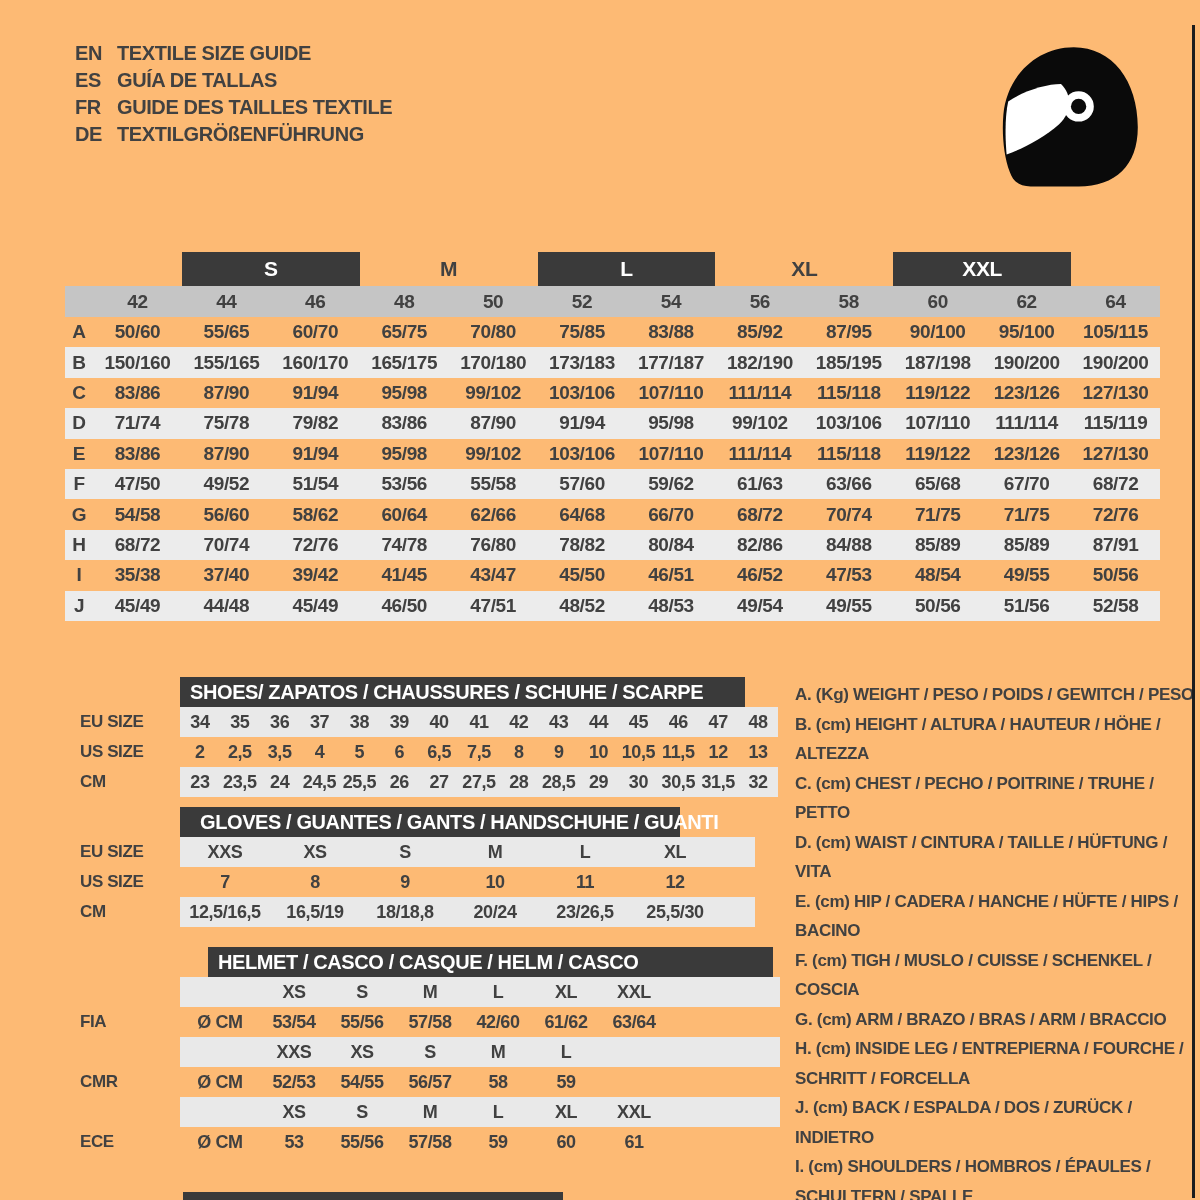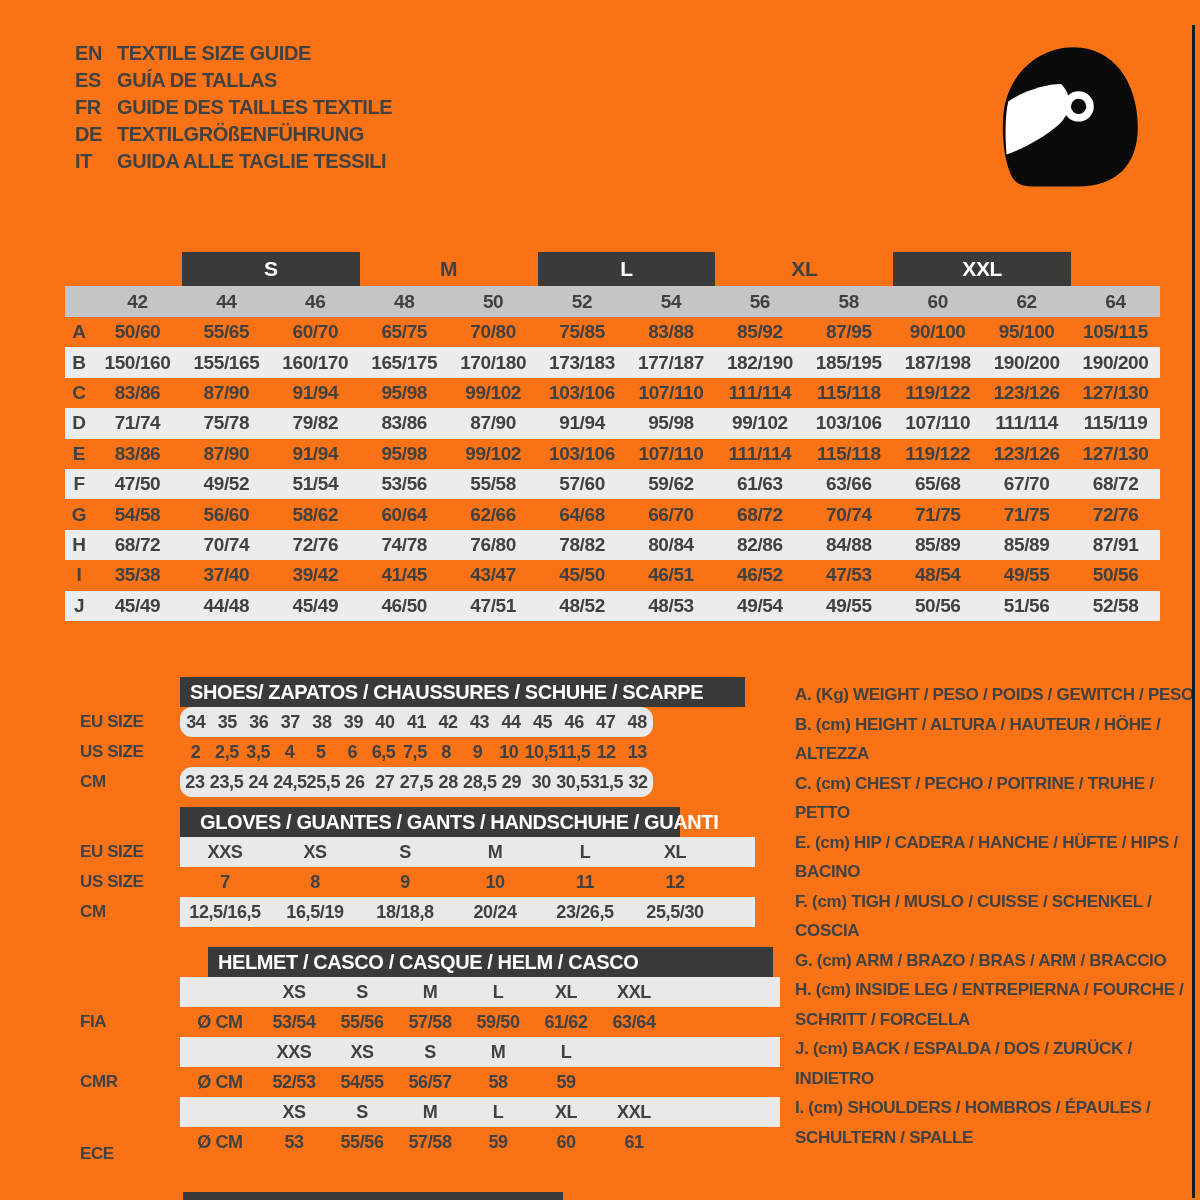--- a/index.html
+++ b/index.html
@@ -1,17 +1,17 @@
 <!DOCTYPE html>
 <html style="--dark: #3a3a3a; --strip: #c5c5c5; --stripe: #ececec; --gray: #e9e9e9; --ink: #414141;"><head>
 <meta charset="utf-8">
 <style>
   html,body{margin:0;padding:0;width:1200px;height:1200px;background:#fff;}
   body{font-family:"Liberation Sans", sans-serif;color:var(--ink,#414141);font-weight:700;letter-spacing:-0.4px;}
-  .page{position:absolute;left:0;top:0;width:1200px;height:1200px;background:#f97316;overflow:hidden;}
+  .page{position:absolute;left:0;top:0;width:1200px;height:1200px;background:#fdba74;overflow:hidden;}
 
   
   .lang-block{position:absolute;left:75px;top:40px;}
   .lang-row{display:flex;line-height:27px;font-size:20px;}
   .lang-code{width:42px;flex:none;}
 
   
   .helmet-icon{position:absolute;left:983px;top:36px;width:172px;height:160px;}
 
   
@@ -32,21 +32,21 @@
   
   .sec{position:absolute;left:75px;width:705px;}
   .sec .tbl{margin-left:105px;}
   .secbar{height:30px;background:var(--dark,#3a3a3a);color:#fff;display:flex;align-items:center;padding-left:10px;font-size:20px;white-space:nowrap;}
   .shoes .secbar{width:555px;}
   .gloves .secbar{width:480px;padding-left:20px;}
   .helmet .secbar{width:555px;margin-left:28px;}
   .srow{height:30px;display:grid;align-items:center;text-align:center;font-size:18px;}
   .srow div{display:flex;align-items:center;justify-content:center;}
   .srow.gray{background:var(--gray,#e9e9e9);}
-  .cols15{grid-template-columns:repeat(15,1fr);width:473px;border-radius:12px;}
+  .cols15{grid-template-columns:repeat(15,1fr);width:598px;}
   .cols6{grid-template-columns:repeat(6,90px);width:575px;}
   .hcols{grid-template-columns:80px repeat(6,68px);width:600px;}
   .side-label{position:absolute;left:5px;width:100px;height:30px;display:flex;align-items:center;font-size:17px;}
 
   
   .legend{position:absolute;left:795px;top:680px;width:400px;font-size:17px;line-height:29.5px;letter-spacing:-0.3px;}
 </style>
 </head>
 <body>
 
@@ -61,24 +61,20 @@
         <div class="lang-code">ES</div>
         <div class="lang-title">GUÍA DE TALLAS</div>
       </div>
       <div class="lang-row">
         <div class="lang-code">FR</div>
         <div class="lang-title">GUIDE DES TAILLES TEXTILE</div>
       </div>
       <div class="lang-row">
         <div class="lang-code">DE</div>
         <div class="lang-title">TEXTILGRÖßENFÜHRUNG</div>
-      </div>
-      <div class="lang-row">
-        <div class="lang-code">IT</div>
-        <div class="lang-title">GUIDA ALLE TAGLIE TESSILI</div>
       </div>
     </div>
 
   <div class="helmet-icon">
     <svg viewBox="0 0 100 100" width="172" height="160" aria-hidden="true">
       <path d="M53 7 C29 7 11 26 9 49 C8 60 9 75 13 85 C15 91 19 94 26 94 L56 94 C79 94 93 81 93 57 C93 28 77 7 53 7 Z" fill="#0a0a0a"></path>
       <path d="M12 41 C22 34 36 30 45 30 C52 37 52 47 44 55 C34 64 20 71 11 74 C10 63 10 50 12 41 Z" fill="#ffffff"></path>
       <circle cx="56" cy="44" r="9.5" fill="#ffffff"></circle>
       <circle cx="56" cy="44" r="4.8" fill="#0a0a0a"></circle>
     </svg>
@@ -364,21 +360,21 @@
           <div class="scell">M</div>
           <div class="scell">L</div>
           <div class="scell">XL</div>
           <div class="scell">XXL</div>
         </div>
         <div class="srow hcols">
           <div class="scell unit">Ø CM</div>
           <div class="scell">53/54</div>
           <div class="scell">55/56</div>
           <div class="scell">57/58</div>
-          <div class="scell">59/50</div>
+          <div class="scell">42/60</div>
           <div class="scell">61/62</div>
           <div class="scell">63/64</div>
         </div>
         <div class="srow hcols gray">
           <div class="scell"></div>
           <div class="scell">XXS</div>
           <div class="scell">XS</div>
           <div class="scell">S</div>
           <div class="scell">M</div>
           <div class="scell">L</div>
@@ -405,27 +401,28 @@
           <div class="scell">53</div>
           <div class="scell">55/56</div>
           <div class="scell">57/58</div>
           <div class="scell">59</div>
           <div class="scell">60</div>
           <div class="scell">61</div>
         </div>
       </div>
   <div class="side-label" style="top: 60px;">FIA</div>
       <div class="side-label" style="top: 120px;">CMR</div>
-      <div class="side-label" style="top: 192px;">ECE</div>
+      <div class="side-label" style="top: 180px;">ECE</div>
     </section>
 
   <aside class="legend">
       <div class="legend-item">A. (Kg) WEIGHT / PESO / POIDS / GEWITCH / PESO</div>
       <div class="legend-item">B. (cm) HEIGHT / ALTURA / HAUTEUR / HÖHE / ALTEZZA</div>
       <div class="legend-item">C. (cm) CHEST / PECHO / POITRINE / TRUHE / PETTO</div>
+      <div class="legend-item">D. (cm) WAIST / CINTURA / TAILLE / HÜFTUNG / VITA</div>
       <div class="legend-item">E. (cm) HIP / CADERA / HANCHE / HÜFTE / HIPS / BACINO</div>
       <div class="legend-item">F. (cm) TIGH / MUSLO / CUISSE / SCHENKEL / COSCIA</div>
       <div class="legend-item">G. (cm) ARM / BRAZO / BRAS / ARM / BRACCIO</div>
       <div class="legend-item">H. (cm) INSIDE LEG / ENTREPIERNA / FOURCHE / SCHRITT / FORCELLA</div>
       <div class="legend-item">J. (cm) BACK / ESPALDA / DOS / ZURÜCK / INDIETRO</div>
       <div class="legend-item">I. (cm) SHOULDERS / HOMBROS / ÉPAULES / SCHULTERN / SPALLE</div>
     </aside>
 
   <div class="right-edge-line"></div>
   <div class="bottom-bar"></div>

